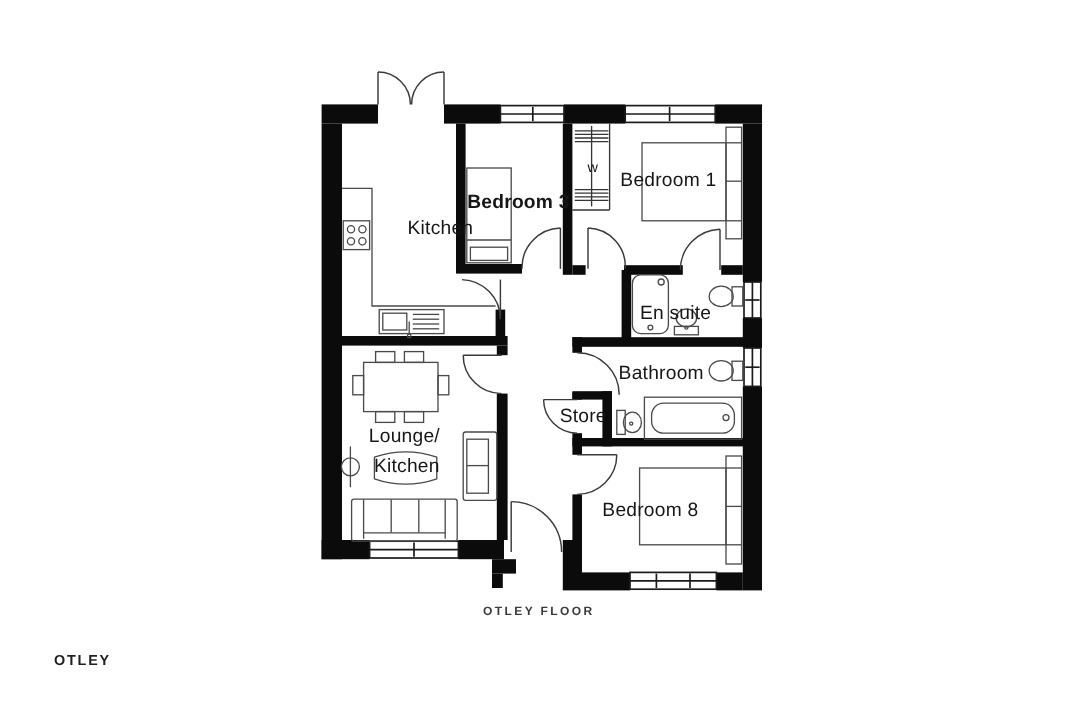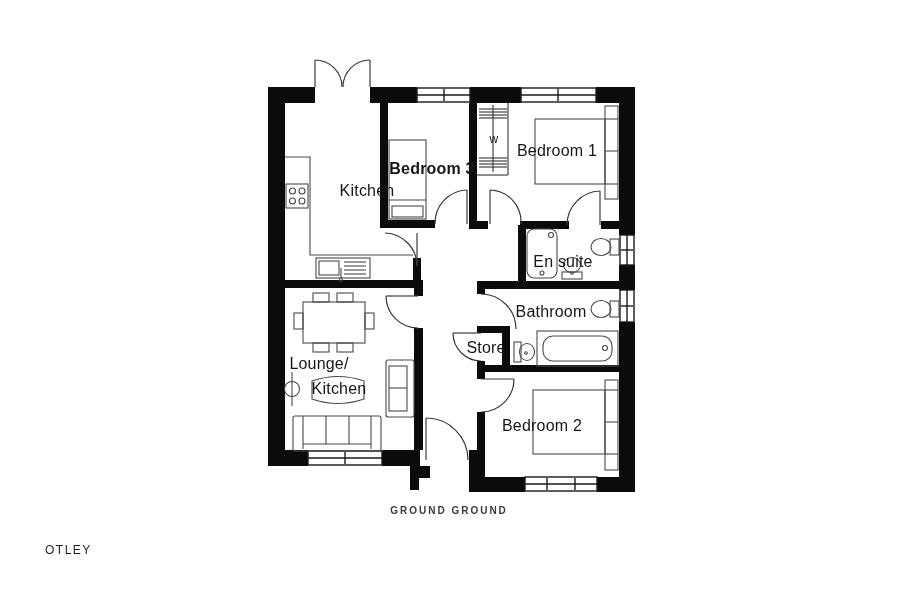--- a/index.html
+++ b/index.html
@@ -5,21 +5,21 @@
   html,body{margin:0;padding:0;background:#ffffff;}
   #stage{position:relative;width:900px;height:600px;background:#ffffff;overflow:hidden;
          font-family:"Liberation Sans","DejaVu Sans",sans-serif;}
   #plan-svg{position:absolute;left:0;top:0;}
   .room-label{position:absolute;transform:translate(-50%,-50%);
       font-size:16px;color:#161616;white-space:nowrap;letter-spacing:.2px;}
   .small-label{font-size:12px;}
   .floor-label{position:absolute;transform:translate(-50%,-50%);
       font-size:10px;font-weight:600;letter-spacing:2px;color:#3a3a3a;white-space:nowrap;}
   .title-label{position:absolute;font-size:12px;letter-spacing:1.5px;
-      font-weight:400;color:#1f1f1f;white-space:nowrap;}
+      font-weight:700;color:#1f1f1f;white-space:nowrap;}
 </style>
 </head>
 <body>
 
 <div id="stage">
 
   <svg id="plan-svg" width="900" height="600" viewBox="0 0 900 600">
 
     <g fill="#0b0b0b">
 
@@ -278,19 +278,19 @@
     </g>
   </svg>
 
   <div class="room-label" style="left:367px;top:191px;">Kitchen</div>
   <div class="room-label" style="left:432px;top:169px;font-weight:bold;">Bedroom 3</div>
   <div class="room-label" style="left:557px;top:151px;">Bedroom 1</div>
   <div class="room-label small-label" style="left:494px;top:139px;">w</div>
   <div class="room-label" style="left:563px;top:249px;margin-top:13px;">En suite</div>
   <div class="room-label" style="left:551px;top:312px;">Bathroom</div>
   <div class="room-label" style="left:486px;top:348px;">Store</div>
-  <div class="room-label" style="left:319px;top:364px;">Lounge/</div>
+  <div class="room-label" style="left:337px;top:364px;">Lounge/</div>
   <div class="room-label" style="left:339px;top:389px;">Kitchen</div>
-  <div class="room-label" style="left:542px;top:426px;">Bedroom 2</div>
-
-  <div class="floor-label" style="left:449px;top:510px;">GROUND GROUND</div>
+  <div class="room-label" style="left:542px;top:426px;">Bedroom 8</div>
+
+  <div class="floor-label" style="left:449px;top:510px;">OTLEY FLOOR</div>
   <div class="title-label" style="left:45px;top:543px;">OTLEY</div>
 </div>
 
 </body></html>

